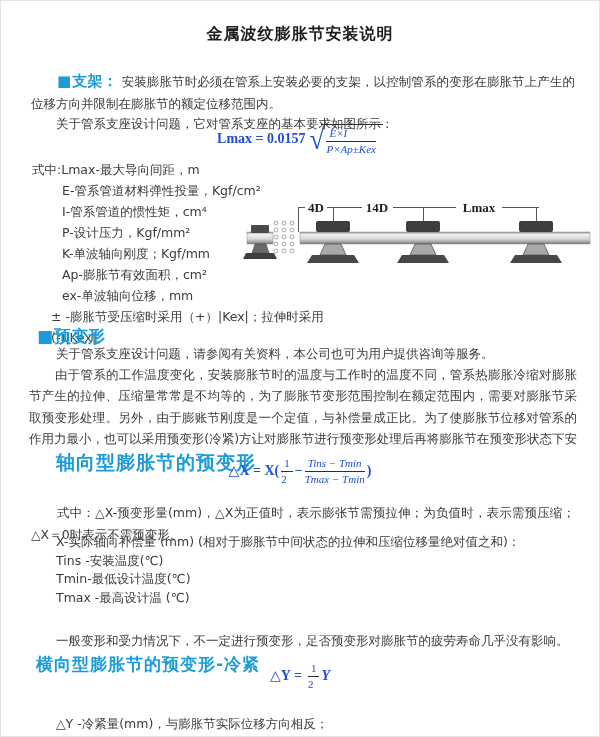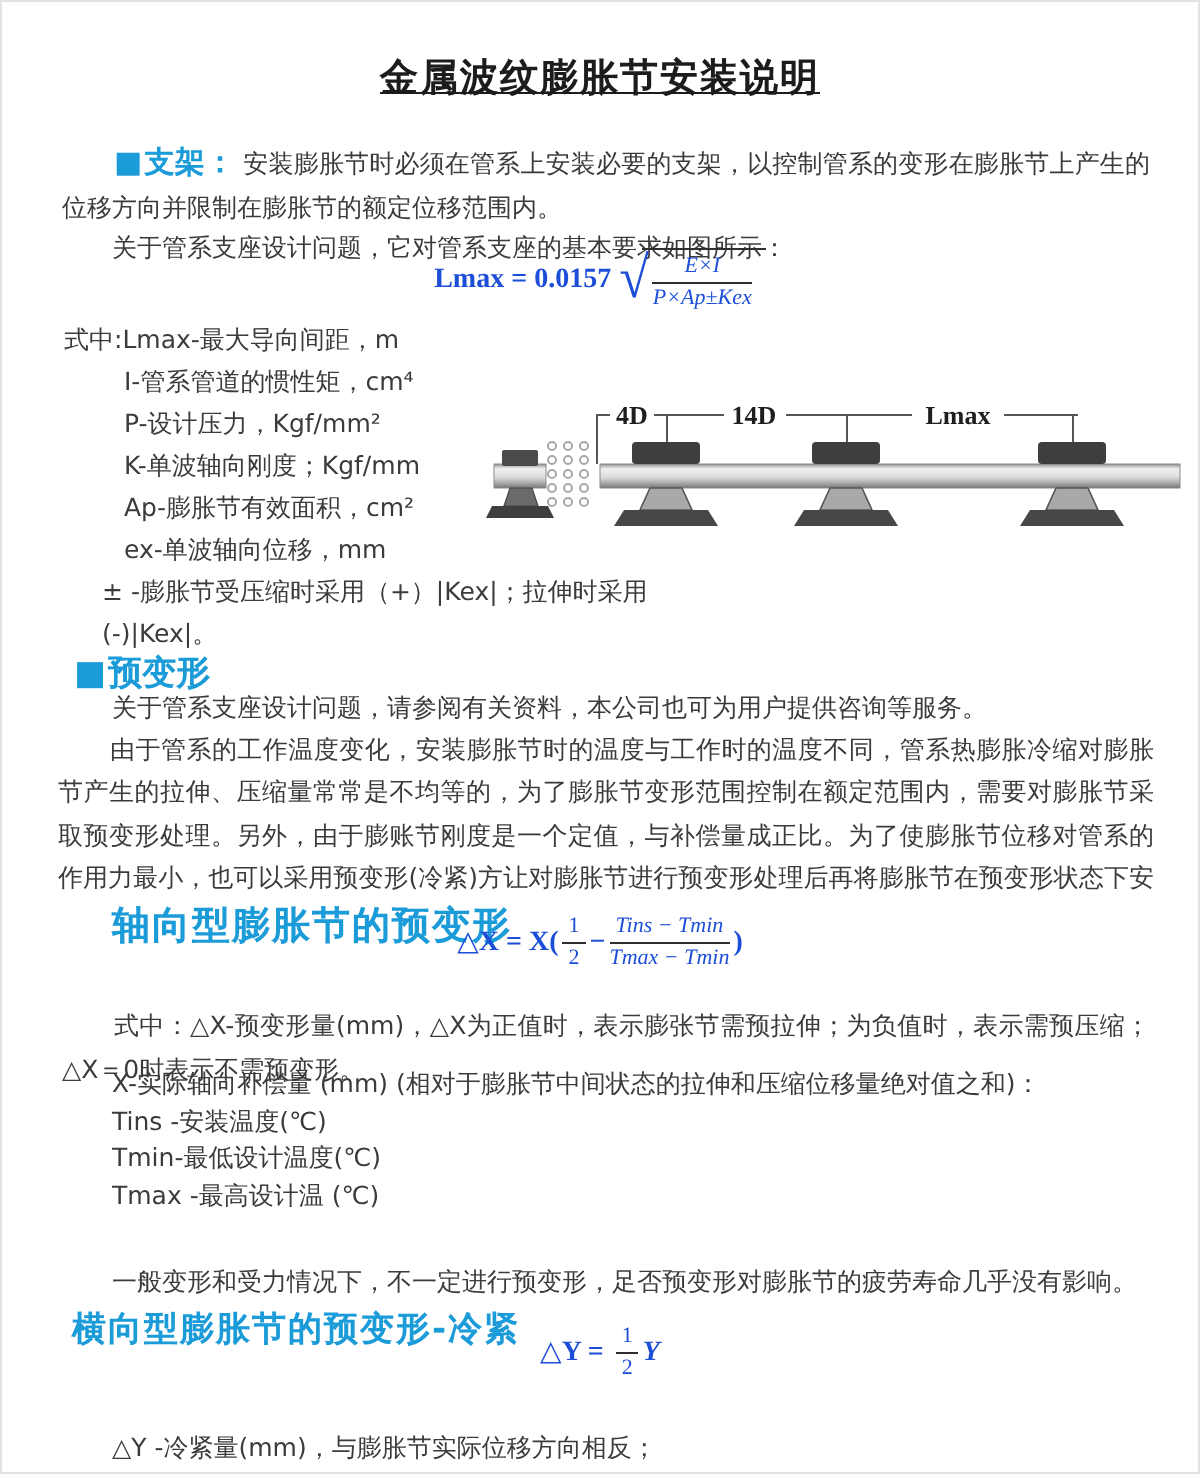--- a/index.html
+++ b/index.html
@@ -3,30 +3,30 @@
 <meta charset="utf-8">
 <style>
   :root{ --accent:#1b9bd8; }
   html,body{margin:0;padding:0;background:#fff;}
   .page{
     position:relative;width:600px;height:737px;background:#fff;
     border:1px solid #e3e3e3;box-sizing:border-box;overflow:hidden;
     font-family:"DejaVu Sans","Liberation Sans",sans-serif;color:#3b3b3b;
   }
   .abs{position:absolute;}
-  .title{top:12px;left:0;right:0;text-align:center;font-size:19px;font-weight:bold;color:#1c1c1c;letter-spacing:1px;text-decoration:underline;}
+  .title{top:12px;left:0;right:0;text-align:center;font-size:16px;font-weight:bold;color:#1c1c1c;letter-spacing:1px;}
   .body-text{font-size:12.5px;}
   .p-intro{top:56px;left:30px;right:24px;line-height:22px;text-indent:26px;text-align:justify;}
   .sec-inline{color:var(--accent);font-size:15px;font-weight:bold;}
   .sq{color:var(--accent);font-size:15px;margin-right:1px;}
   .p-example{top:102px;left:55px;}
   .formula{font-family:"Liberation Serif","DejaVu Serif",serif;color:#1d4ed8;}
   .f-lmax{top:123px;left:0;right:0;text-align:center;}
   .f-bold{font-weight:bold;font-size:14px;}
-  .frac{display:inline-block;vertical-align:middle;text-align:center;font-size:11px;line-height:1.15;padding:0 2px;}
+  .frac{display:inline-block;vertical-align:middle;text-align:left;font-size:11px;line-height:1.15;padding:0 2px;}
   .frac .num{display:block;border-bottom:1px solid #2e2e2e;padding:0 3px 1px;}
   .frac .den{display:block;padding-top:1px;}
   .ital{font-style:italic;}
   .rad-sign{font-size:27px;font-weight:400;vertical-align:middle;display:inline-block;transform:scaleY(1.08);margin:0 -3px 0 4px;}
   .radicand{display:inline-block;vertical-align:middle;border-top:1.4px solid #2e2e2e;padding:2px 5px 0 3px;}
   .defs{top:158px;left:31px;line-height:21px;width:300px;}
   .def-item{margin-left:30px;}
   .pm-line{margin-left:19px;}
   .p-service{top:305px;left:55px;margin-top:40px;}
   .sec-head{top:324px;left:36px;font-size:17px;color:var(--accent);font-weight:600;}
@@ -53,20 +53,21 @@
   <p class="abs body-text p-intro"><span class="sec-inline"><span class="sq">■</span><span>支架：</span></span> <span>安装膨胀节时必须在管系上安装必要的支架，以控制管系的变形在膨胀节上产生的位移方向并限制在膨胀节的额定位移范围内。</span></p>
 
   <p class="abs body-text p-example">关于管系支座设计问题，它对管系支座的基本要求如图所示：</p>
 
   <div class="abs formula f-lmax">
     <span class="f-bold">Lmax = 0.0157</span><span class="rad-sign">√</span><span class="radicand"><span class="frac ital"><span class="num">E×I</span><span class="den">P×Ap±Kex</span></span></span>
   </div>
 
   <div class="abs body-text defs">
     <div>式中:Lmax-最大导向间距，m</div>
+    <div class="def-item">E-管系管道材料弹性投量，Kgf/cm²</div>
     <div class="def-item">I-管系管道的惯性矩，cm⁴</div>
     <div class="def-item">P-设计压力，Kgf/mm²</div>
     <div class="def-item">K-单波轴向刚度；Kgf/mm</div>
     <div class="def-item">Ap-膨胀节有效面积，cm²</div>
     <div class="def-item">ex-单波轴向位移，mm</div>
     <div class="pm-line">± -膨胀节受压缩时采用（+）|Kex|；拉伸时采用(-)|Kex|。</div>
   </div>
 
   <svg class="abs diagram" width="353" height="92" viewBox="0 0 353 92">
     <defs>

